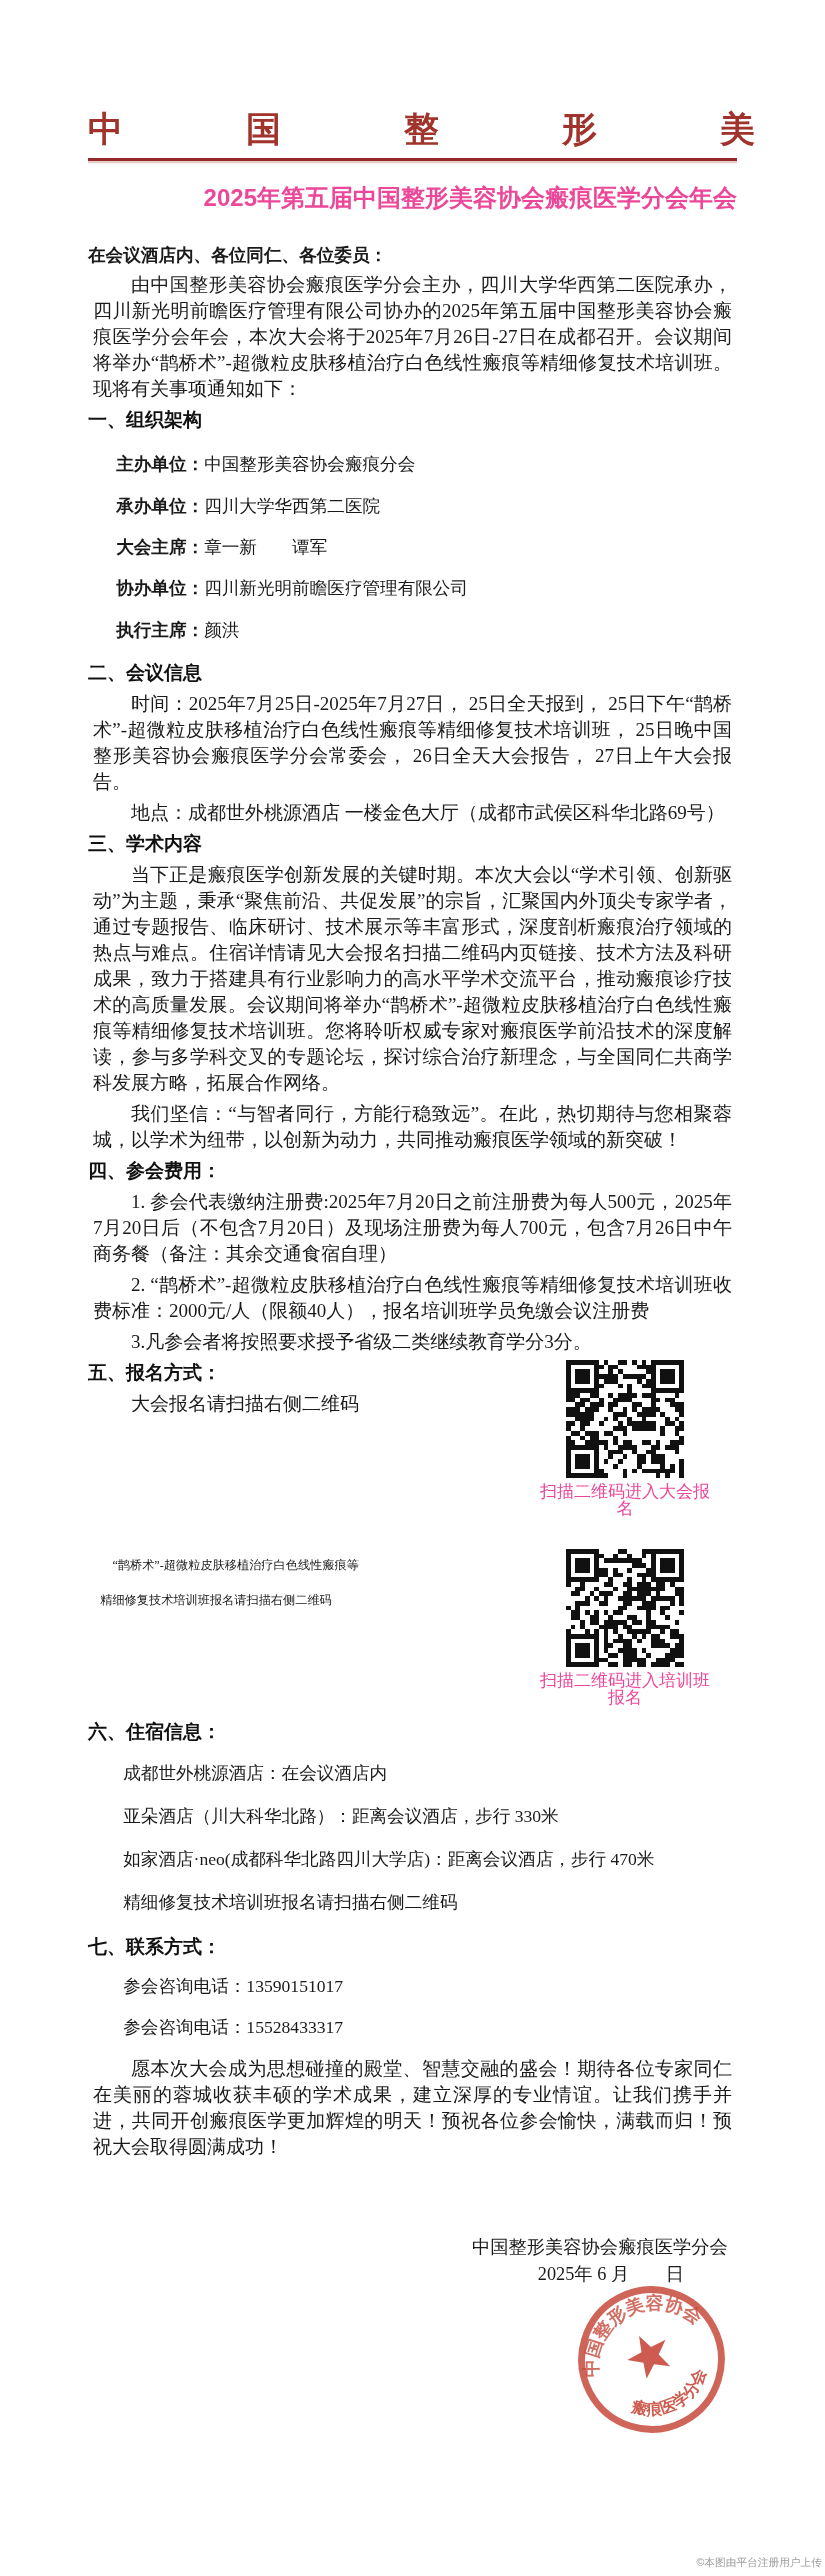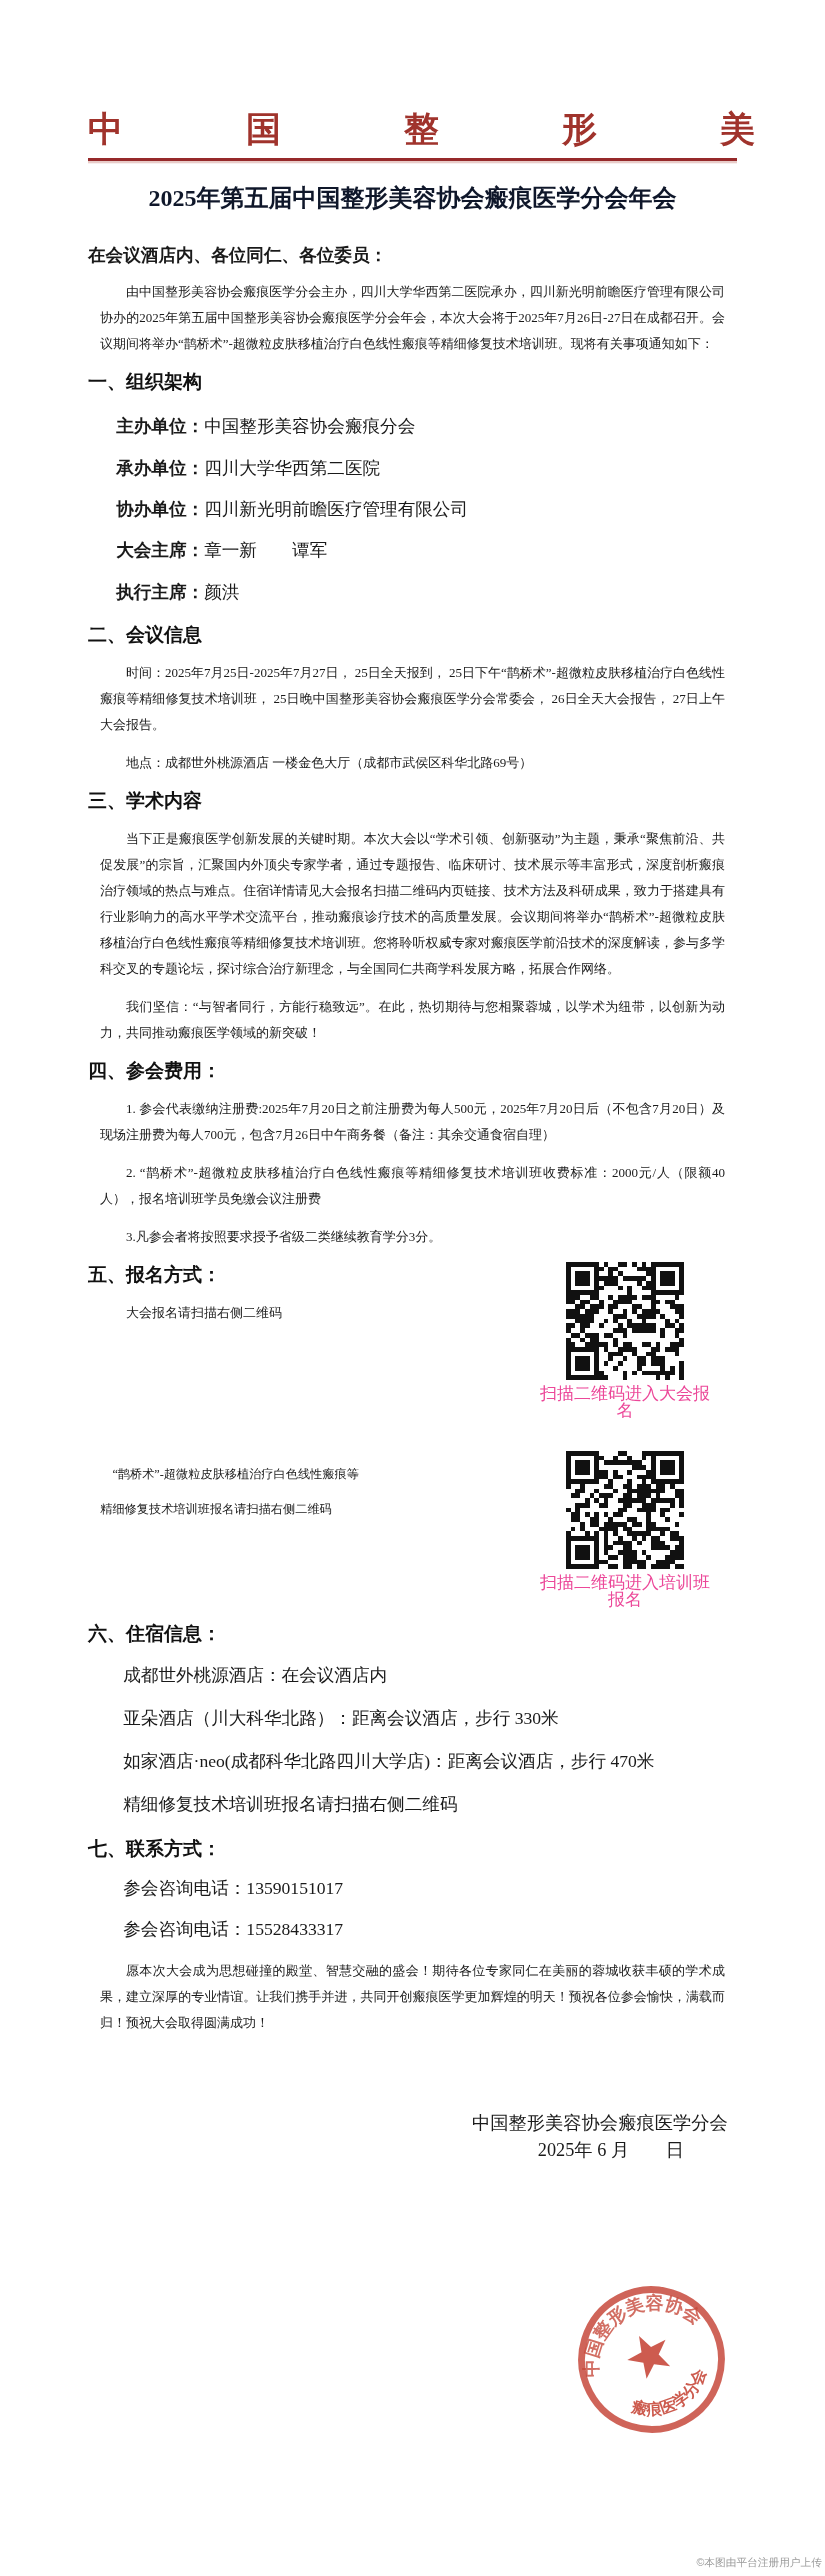--- a/index.html
+++ b/index.html
@@ -5,27 +5,27 @@
   html,body{margin:0;padding:0;background:#ffffff;}
   .page{position:relative;width:825px;height:2576px;background:#ffffff;overflow:hidden;
         font-family:"Liberation Serif","DejaVu Serif",serif;color:#1a1a1a;}
   .content{padding:109px 88px 0 88px;}
 
   
   .org-title{text-align:center;font-size:35px;font-weight:bold;color:#a0332c;
              line-height:41px;letter-spacing:44px;margin-right:-44px;white-space:nowrap;}
   .divider{margin-top:7.6px;border-bottom:3.1px solid #96292a;box-shadow:0 2.3px 0 rgba(190,110,100,.35);}
 
-  .doc-title{margin-top:21.4px;text-align:center;font-size:24px;font-weight:bold;line-height:32px;
-             font-family:Liberation Serif, serif;color:#0f172a;}
+  .doc-title{margin-top:21.4px;text-align:right;font-size:24px;font-weight:bold;line-height:32px;
+             font-family:Liberation Sans, sans-serif;color:#ec4899;}
   .doc-title2{margin-top:12.2px;}
 
   .greeting{margin-top:29px;font-size:17.6px;font-weight:bold;line-height:24.5px;}
 
-  p.body{font-size:13px;line-height:26px;margin:12px;text-align:justify;}
+  p.body{font-size:19px;line-height:26px;margin:5px;text-align:justify;}
   .indent{text-indent:2em;}
   .intro{margin-top:12.2px;line-height:27.5px;}
 
   h2.sec{font-family:"Liberation Sans","DejaVu Sans",sans-serif;font-size:19px;line-height:26px;
          font-weight:bold;color:#111;margin:0;}
   .h1{margin-top:31px;} .h2{margin-top:18.3px;} .h3{margin-top:32px;} .h4{margin-top:52px;}
   .h6{margin-top:10.7px;} .h7{margin-top:57px;}
 
   .org-rows{margin-top:20px;}
   .org-row{font-size:17.6px;line-height:23px;margin:0 0 18.3px 0;padding-left:1.6em;}
@@ -73,22 +73,22 @@
     <div class="doc-title">2025年第五届中国整形美容协会瘢痕医学分会年会</div>
 
     <div class="greeting">在会议酒店内、各位同仁、各位委员：</div>
 
     <p class="body intro indent">由中国整形美容协会瘢痕医学分会主办，四川大学华西第二医院承办，四川新光明前瞻医疗管理有限公司协办的2025年第五届中国整形美容协会瘢痕医学分会年会，本次大会将于2025年7月26日-27日在成都召开。会议期间将举办“鹊桥术”-超微粒皮肤移植治疗白色线性瘢痕等精细修复技术培训班。现将有关事项通知如下：</p>
 
     <h2 class="sec h1">一、组织架构</h2>
     <div class="org-rows">
       <p class="org-row"><span class="lbl">主办单位：</span><span>中国整形美容协会瘢痕分会</span></p>
       <p class="org-row"><span class="lbl">承办单位：</span><span>四川大学华西第二医院</span></p>
+      <p class="org-row"><span class="lbl">大会主席：</span><span>章一新　　谭军</span></p>
       <p class="org-row"><span class="lbl">协办单位：</span><span>四川新光明前瞻医疗管理有限公司</span></p>
-      <p class="org-row"><span class="lbl">大会主席：</span><span>章一新　　谭军</span></p>
       <p class="org-row"><span class="lbl">执行主席：</span><span>颜洪</span></p>
     </div>
 
     <h2 class="sec h2">二、会议信息</h2>
     <p class="body time-para indent">时间：2025年7月25日-2025年7月27日， 25日全天报到， 25日下午“鹊桥术”-超微粒皮肤移植治疗白色线性瘢痕等精细修复技术培训班， 25日晚中国整形美容协会瘢痕医学分会常委会， 26日全天大会报告， 27日上午大会报告。</p>
     <p class="body loc-para indent">地点：成都世外桃源酒店 一楼金色大厅（成都市武侯区科华北路69号）</p>
 
     <h2 class="sec h3">三、学术内容</h2>
     <p class="body acad1 indent">当下正是瘢痕医学创新发展的关键时期。本次大会以“学术引领、创新驱动”为主题，秉承“聚焦前沿、共促发展”的宗旨，汇聚国内外顶尖专家学者，通过专题报告、临床研讨、技术展示等丰富形式，深度剖析瘢痕治疗领域的热点与难点。住宿详情请见大会报名扫描二维码内页链接、技术方法及科研成果，致力于搭建具有行业影响力的高水平学术交流平台，推动瘢痕诊疗技术的高质量发展。会议期间将举办“鹊桥术”-超微粒皮肤移植治疗白色线性瘢痕等精细修复技术培训班。您将聆听权威专家对瘢痕医学前沿技术的深度解读，参与多学科交叉的专题论坛，探讨综合治疗新理念，与全国同仁共商学科发展方略，拓展合作网络。</p>
     <p class="body acad2 indent">我们坚信：“与智者同行，方能行稳致远”。在此，热切期待与您相聚蓉城，以学术为纽带，以创新为动力，共同推动瘢痕医学领域的新突破！</p>

